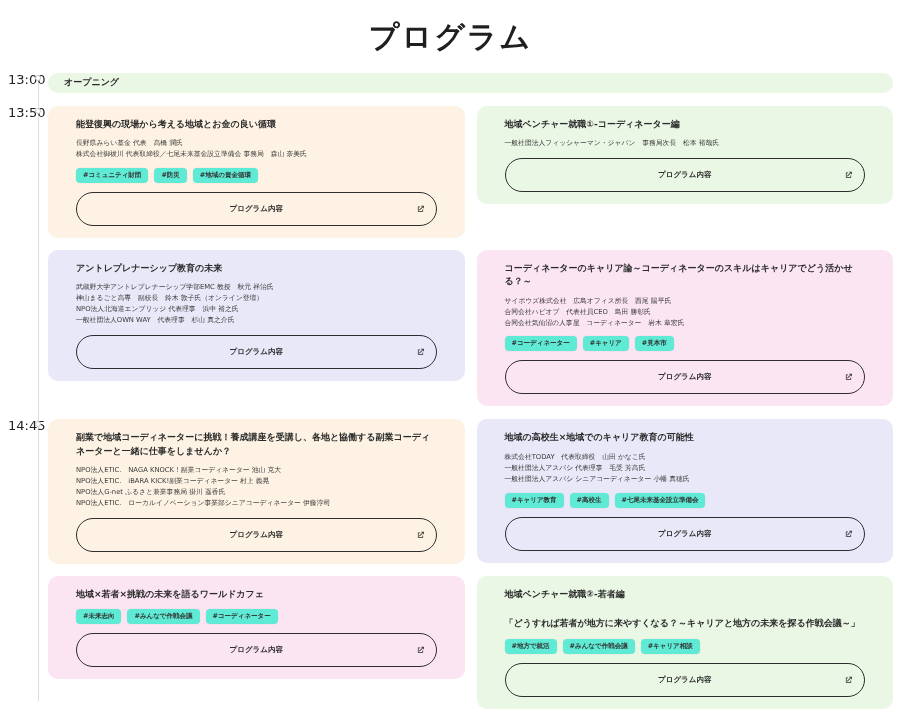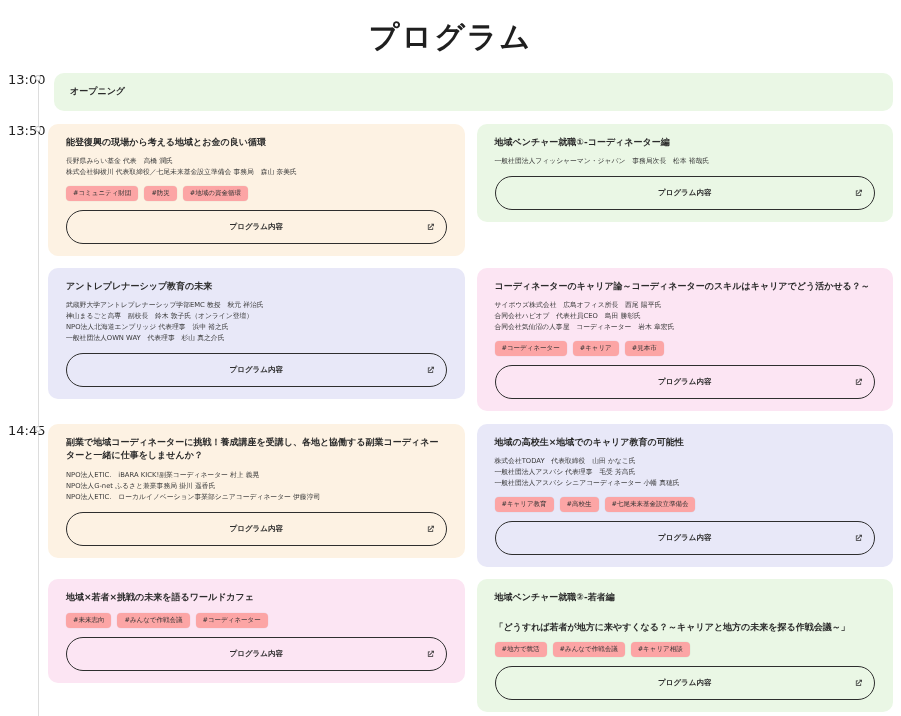--- a/index.html
+++ b/index.html
@@ -50,22 +50,22 @@
     border-radius: 50%;
     background: #fff;
     z-index: 1;
   }
   .cards {
     display: grid;
     grid-template-columns: 1fr 1fr;
     gap: 12px;
     align-items: start;
   }
-  .card { border-radius: 10px; padding: 12px 18px; }
-  .card.full { grid-column: 1 / -1; padding: 12px 16px; margin-left: 6px; }
+  .card { border-radius: 10px; padding: 12px 28px; }
+  .card.full { grid-column: 1 / -1; padding: 3px 16px; }
   .card-title {
     font-size: 9px;
     font-weight: bold;
     line-height: 1.5;
     color: #2b2b2b;
   }
   .card-subtitle {
     font-size: 9px;
     font-weight: bold;
     line-height: 1.5;
@@ -74,25 +74,25 @@
   }
   .speakers { margin-top: 7px; }
   .speaker-line {
     font-size: 6.8px;
     line-height: 1.6;
     color: #3a3a3a;
     white-space: nowrap;
   }
   .tags { margin-top: 8px; display: flex; gap: 6px; flex-wrap: wrap; }
   .tag {
-    background: #fca5a5;
+    background: #5eead4;
     border-radius: 4px;
     padding: 3px 7px;
     font-size: 6.5px;
-    font-weight: normal;
+    font-weight: bold;
     color: #333;
     box-shadow: 0 0 0 0.5px rgba(0,0,0,0.05);
     white-space: nowrap;
   }
   .program-btn {
     margin-top: 9px;
     width: 100%;
     height: 34px;
     border: 1px solid #2e2e2e;
     border-radius: 999px;
@@ -210,20 +210,21 @@
         </div>
       </div>
       <div class="section">
         <div class="time-label">14:45</div>
         <div class="dot"></div>
         <div class="cards">
           <div class="card" style="background: rgb(253, 242, 227);">
     <div class="card-title">副業で地域コーディネーターに挑戦！養成講座を受講し、各地と協働する副業コーディネーターと一緒に仕事をしませんか？</div>
 
     <div class="speakers">
+              <div class="speaker-line">NPO法人ETIC.　NAGA KNOCK！副業コーディネーター 池山 克大</div>
               <div class="speaker-line">NPO法人ETIC.　iBARA KICK!副業コーディネーター 村上 義晃</div>
               <div class="speaker-line">NPO法人G-net ふるさと兼業事務局 掛川 遥香氏</div>
               <div class="speaker-line">NPO法人ETIC.　ローカルイノベーション事業部シニアコーディネーター 伊藤淳司</div>
             </div>
     <button class="program-btn">
       <span>プログラム内容</span>
       <svg viewBox="0 0 24 24" aria-hidden="true">
         <path d="M14 3h7v7h-2V6.41l-9.29 9.3-1.42-1.42L17.59 5H14V3zM5 5h6v2H7v10h10v-4h2v6H5V5z"></path>
       </svg>
     </button>

